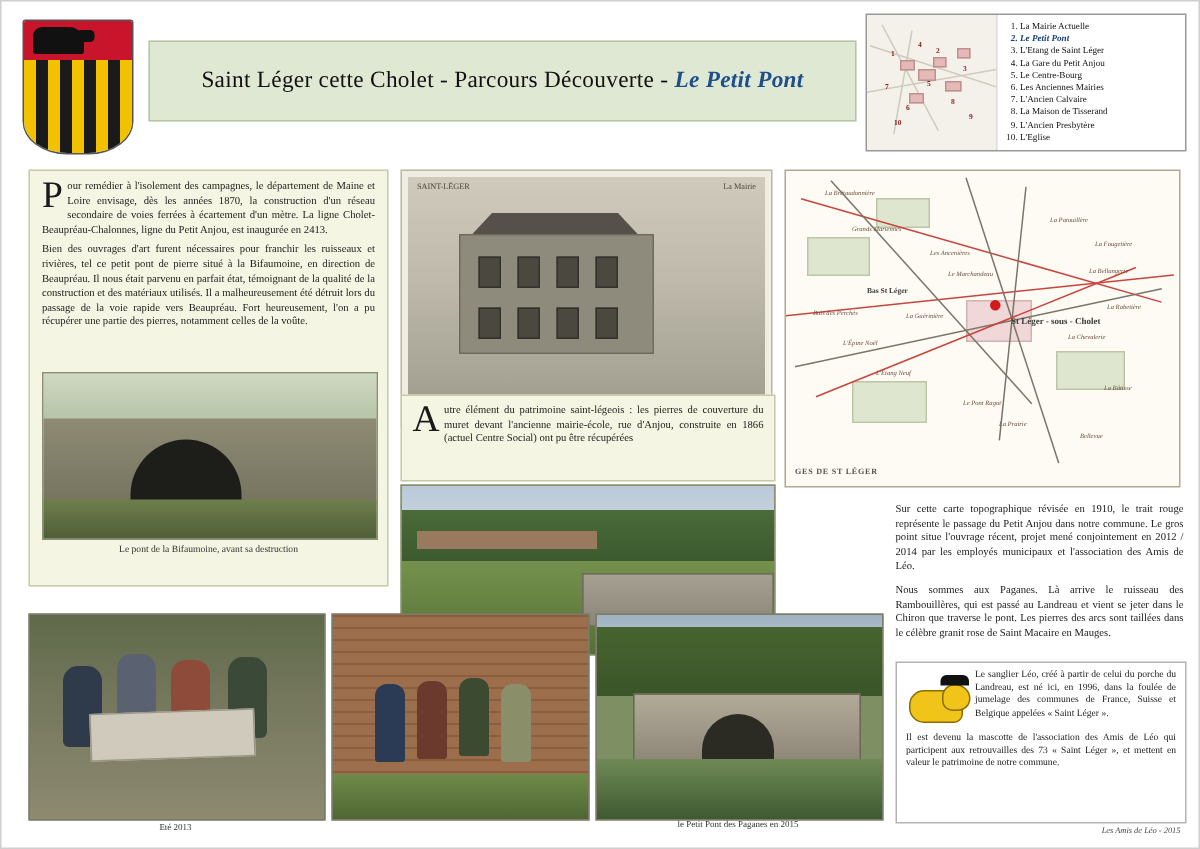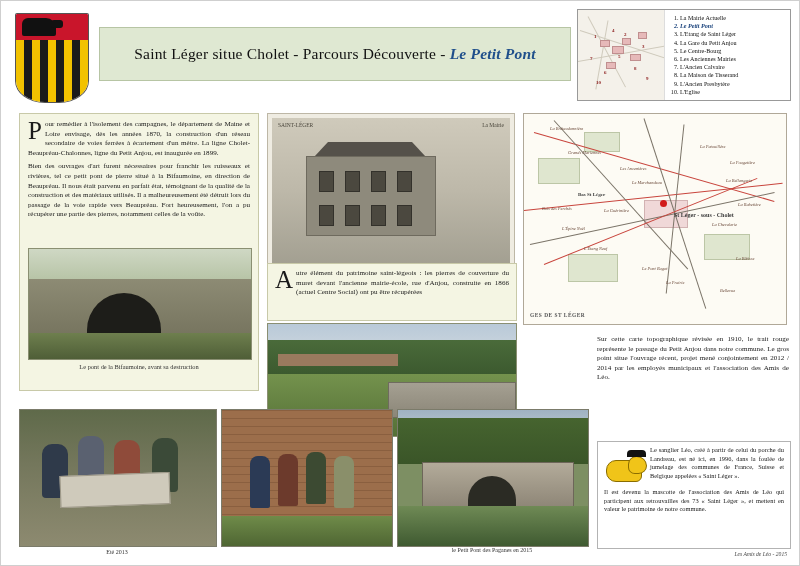--- a/index.html
+++ b/index.html
@@ -396,21 +396,21 @@
 
   <div class="crest">
     <div class="band-top">
       <div class="wolf"></div>
     </div>
     <div class="stripes"></div>
   </div>
 
   <div class="title-banner">
     <div class="t">
-      <span>Saint Léger situe Cholet - Parcours Découverte - </span><em>Le Petit Pont</em>
+      <span>Saint Léger cette Cholet - Parcours Découverte - </span><em>Le Petit Pont</em>
     </div>
   </div>
 
   <div class="legend-box">
     <div class="legend-map">
       <div class="road" style="left:2px;top:20px;width:90px;transform:rotate(18deg);"></div>
       <div class="road" style="left:-6px;top:52px;width:100px;transform:rotate(-10deg);"></div>
       <div class="road" style="left:10px;top:6px;width:80px;transform:rotate(62deg);"></div>
       <div class="road" style="left:30px;top:10px;width:70px;transform:rotate(100deg);"></div>
       <div class="blk" style="left:22px;top:30px;width:8px;height:5px;"></div>
@@ -441,21 +441,21 @@
         <li>L'Ancien Calvaire</li>
         <li>La Maison de Tisserand</li>
         <li>L'Ancien Presbytère</li>
         <li>L'Eglise</li>
       </ol>
     </div>
   </div>
 
   <div class="panel-left">
     <div class="txt">
-      <span class="dropcap">P</span><span>our remédier à l'isolement des campagnes, le département de Maine et Loire envisage, dès les années 1870, la construction d'un réseau secondaire de voies ferrées à écartement d'un mètre. La ligne Cholet-Beaupréau-Chalonnes, ligne du Petit Anjou, est inaugurée en 1899.</span>
+      <span class="dropcap">P</span><span>our remédier à l'isolement des campagnes, le département de Maine et Loire envisage, dès les années 1870, la construction d'un réseau secondaire de voies ferrées à écartement d'un mètre. La ligne Cholet-Beaupréau-Chalonnes, ligne du Petit Anjou, est inaugurée en 2413.</span>
       <div style="height:4px"></div>
       <span>Bien des ouvrages d'art furent nécessaires pour franchir les ruisseaux et rivières, tel ce petit pont de pierre situé à la Bifaumoine, en direction de Beaupréau. Il nous était parvenu en parfait état, témoignant de la qualité de la construction et des matériaux utilisés. Il a malheureusement été détruit lors du passage de la voie rapide vers Beaupréau. Fort heureusement, l'on a pu récupérer une partie des pierres, notamment celles de la voûte.</span>
     </div>
     <div class="photo">
       <div class="br-sky"></div>
       <div class="br-wall"></div>
       <div class="br-arch"></div>
       <div class="br-grass"></div>
     </div>
     <div class="caption">Le pont de la Bifaumoine, avant sa destruction</div>
@@ -522,20 +522,21 @@
 
   <div class="panel-a">
     <div class="txt">
       <span class="dropcap">A</span><span>utre élément du patrimoine saint-légeois : les pierres de couverture du muret devant l'ancienne mairie-école, rue d'Anjou, construite en 1866 (actuel Centre Social) ont pu être récupérées</span>
     </div>
   </div>
 
   <div class="right-text">
     <div>Sur cette carte topographique révisée en 1910, le trait rouge représente le passage du Petit Anjou dans notre commune. Le gros point situe l'ouvrage récent, projet mené conjointement en 2012 / 2014 par les employés municipaux et l'association des Amis de Léo.</div>
     <div style="height:6px"></div>
+    <div>Nous sommes aux Paganes. Là arrive le ruisseau des Rambouillères, qui est passé au Landreau et vient se jeter dans le Chiron que traverse le pont. Les pierres des arcs sont taillées dans le célèbre granit rose de Saint Macaire en Mauges.</div>
   </div>
 
   <div class="boar-box">
     <div class="boar-icon">
       <div class="boar-body"></div>
       <div class="boar-head"></div>
       <div class="boar-hat"></div>
     </div>
     <div class="boar-txt">Le sanglier Léo, créé à partir de celui du porche du Landreau, est né ici, en 1996, dans la foulée de jumelage des communes de France, Suisse et Belgique appelées « Saint Léger ».</div>
     <div class="boar-txt2">Il est devenu la mascotte de l'association des Amis de Léo qui participent aux retrouvailles des 73  « Saint Léger », et mettent en valeur le patrimoine de notre commune.</div>

